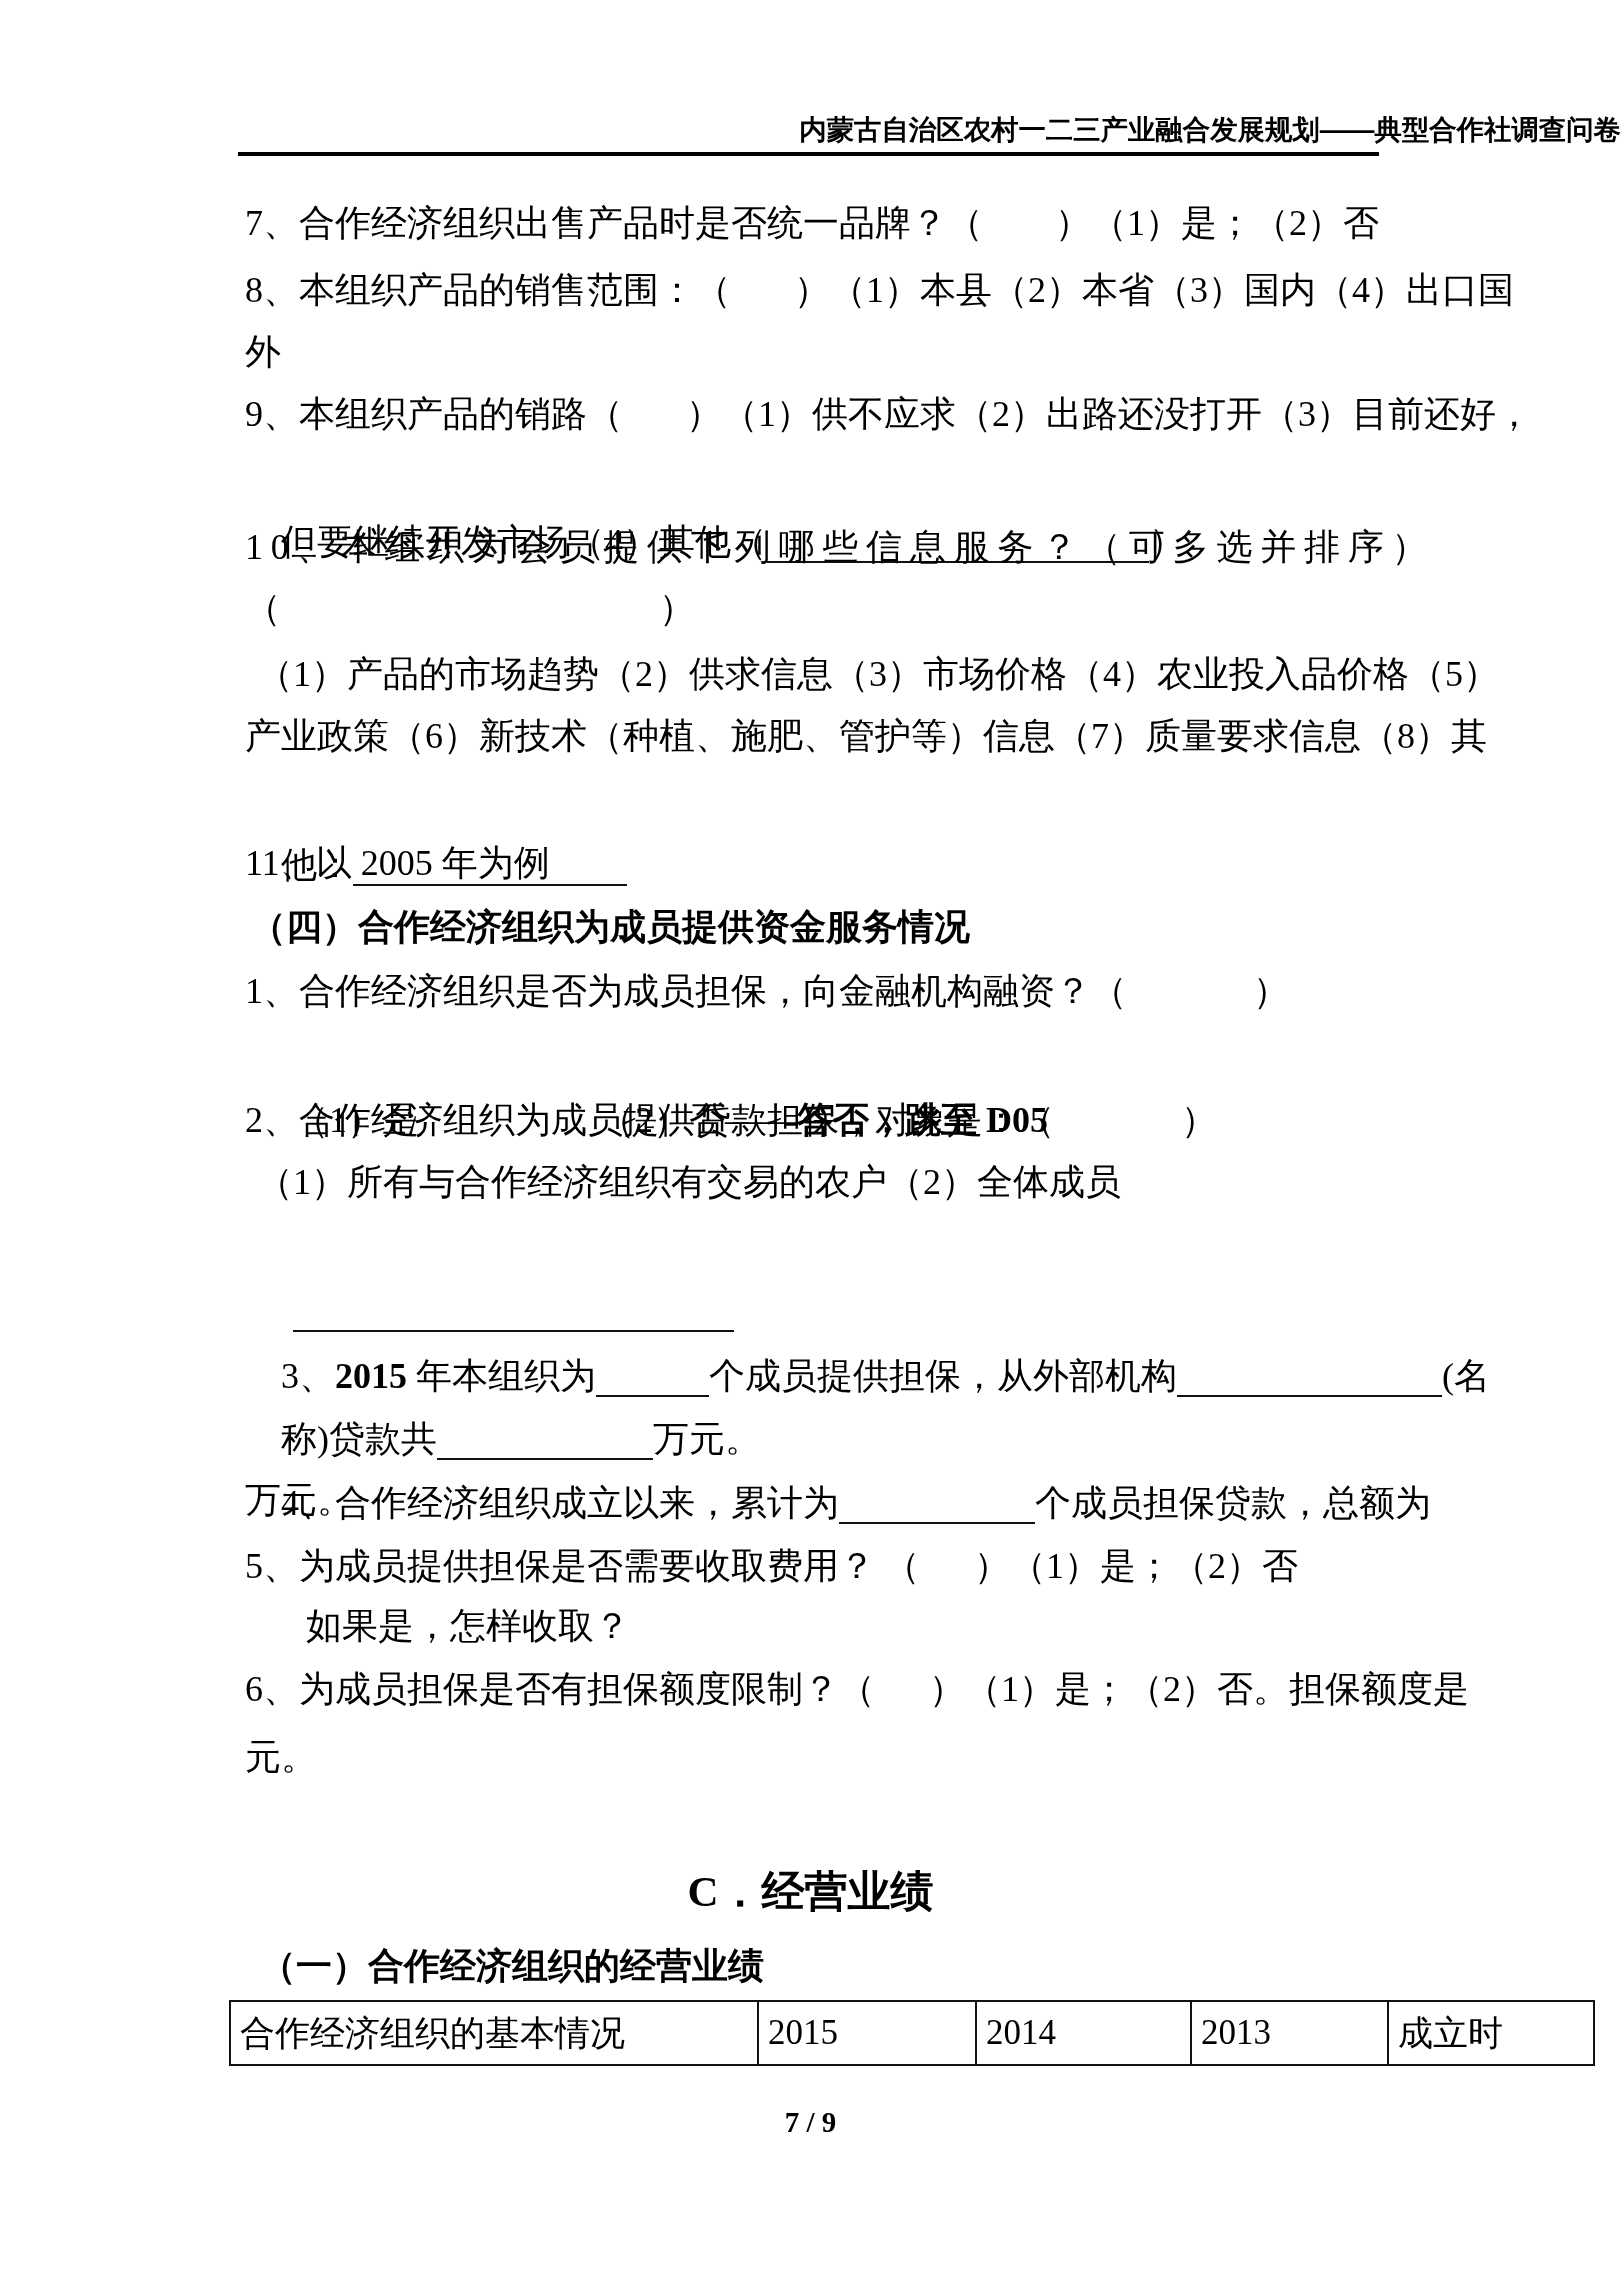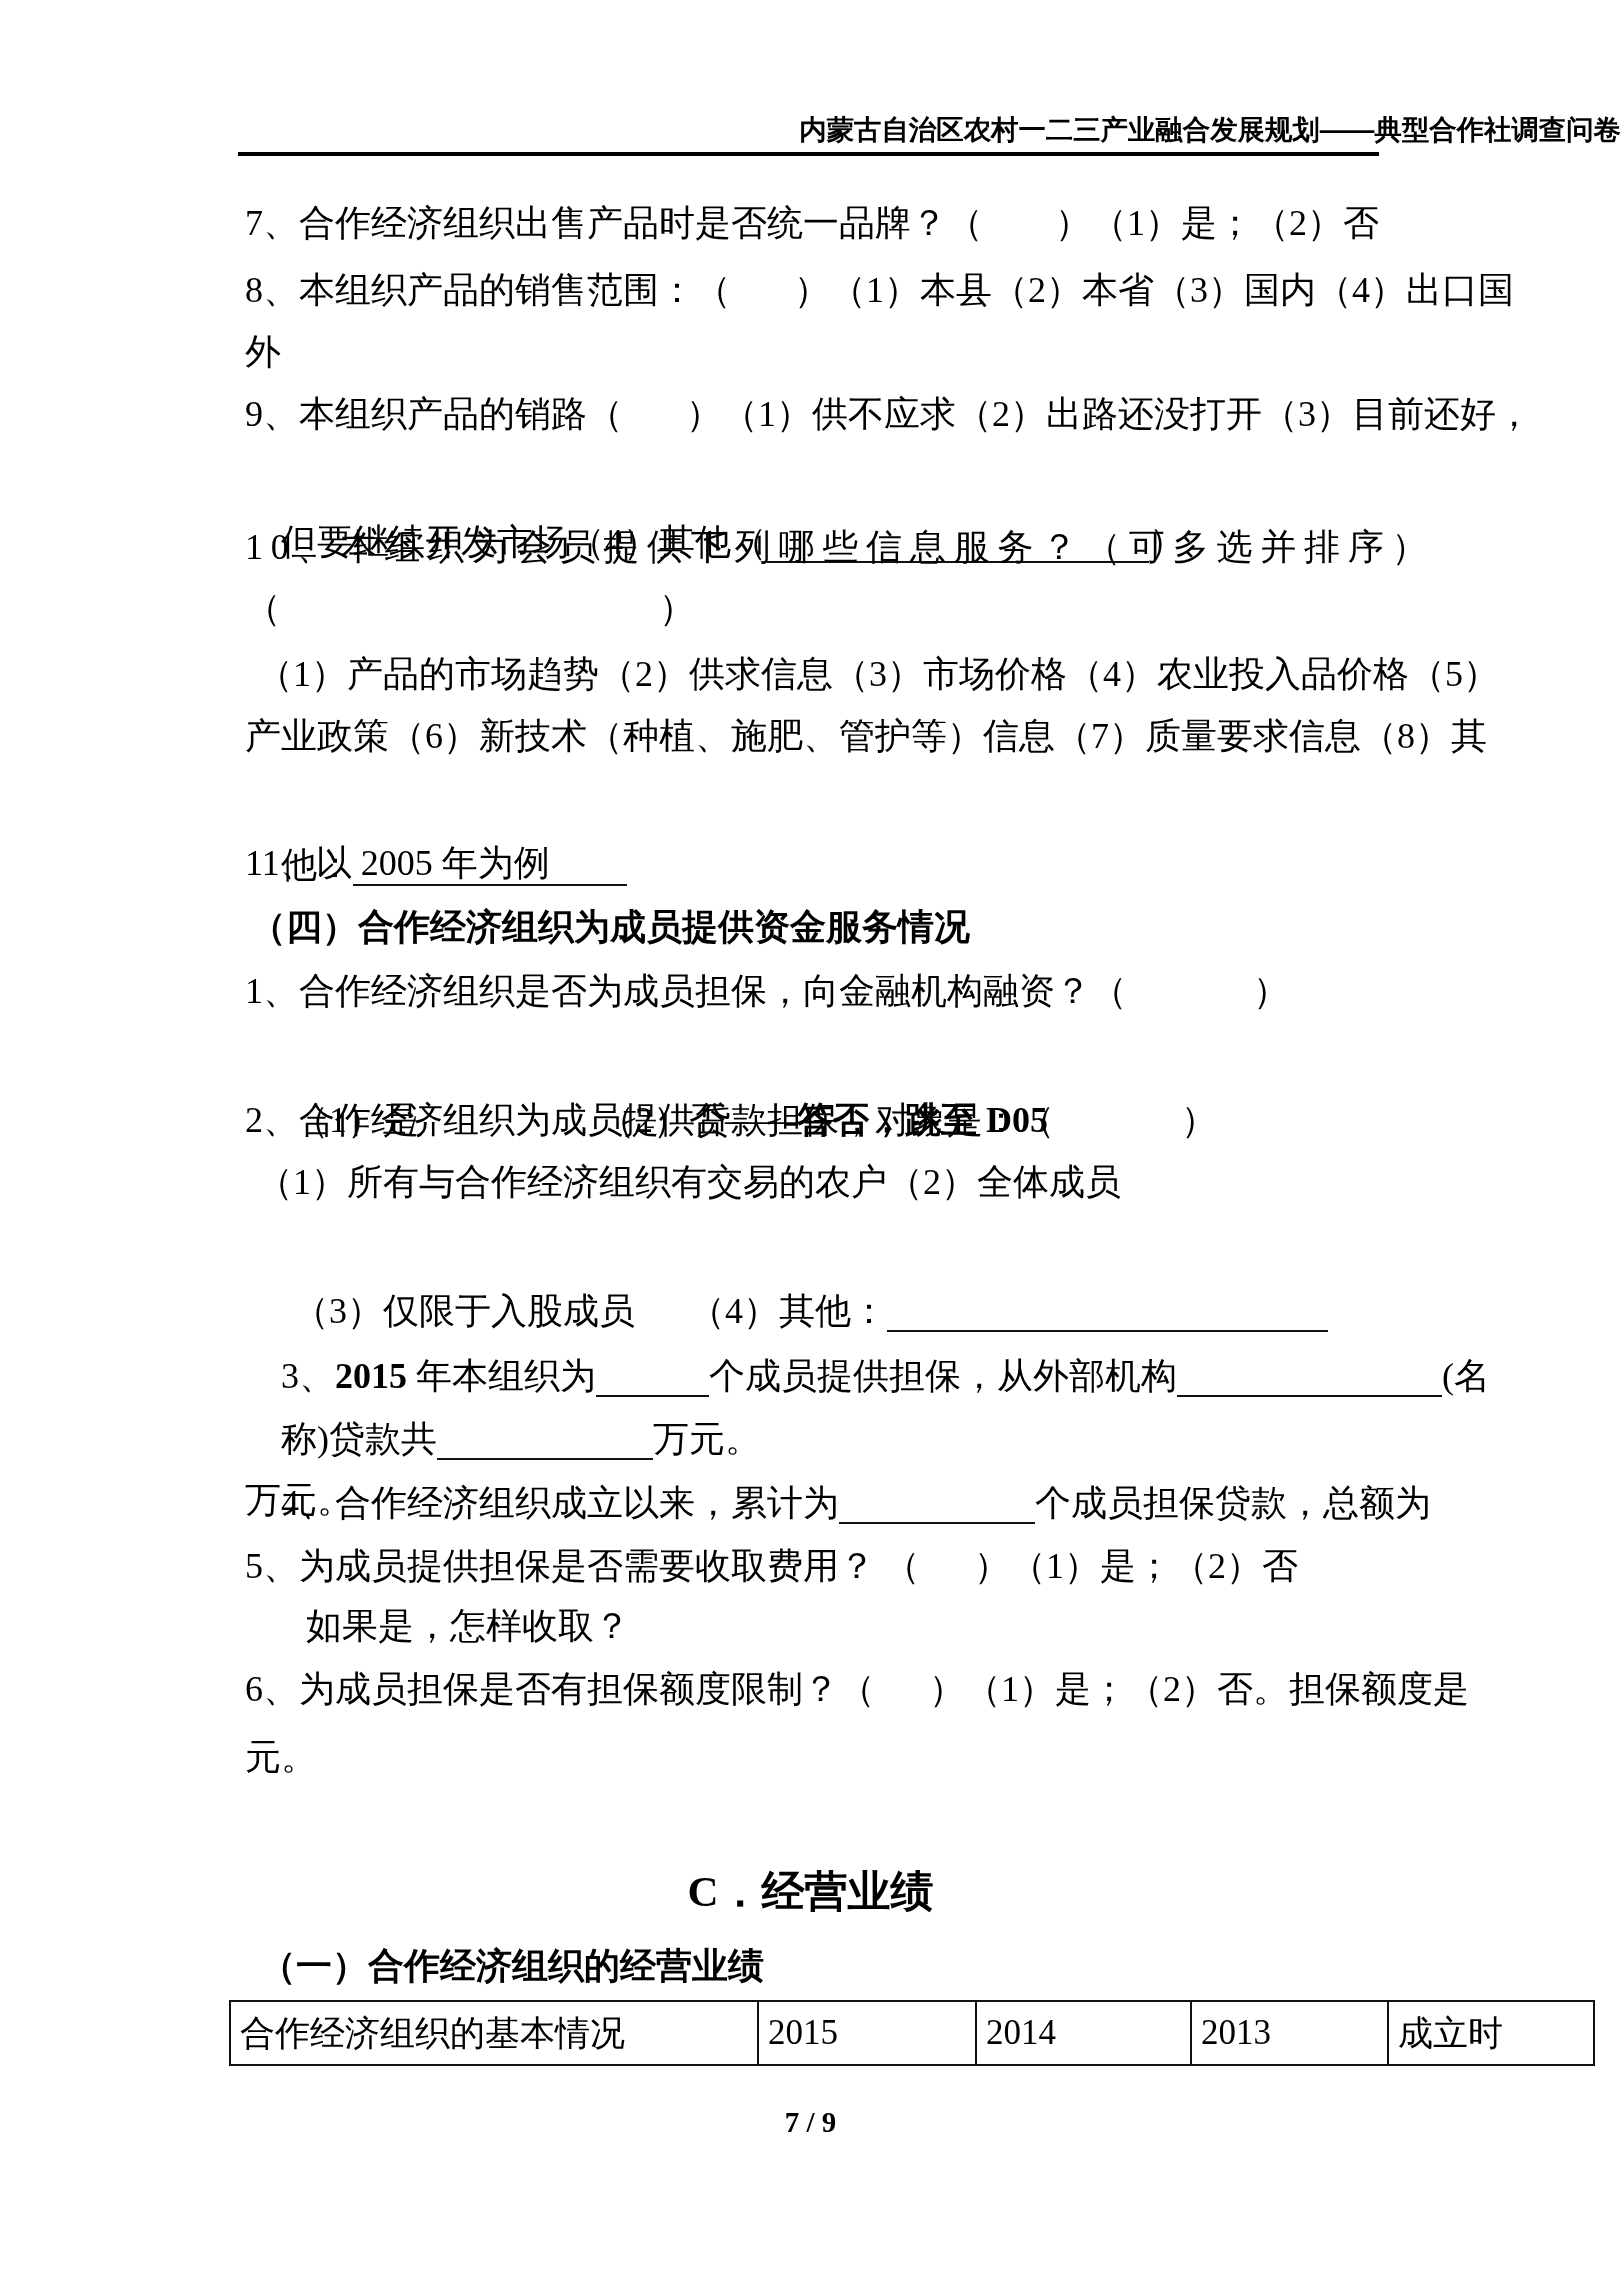--- a/index.html
+++ b/index.html
@@ -131,21 +131,21 @@
   <div class="ln heiti" style="top:895px">（四）合作经济组织为成员提供资金服务情况</div>
 
   <div class="ln" style="top:959px">1、合作经济组织是否为成员担保，向金融机构融资？（              ）</div>
   <div class="ln indent1" style="top:1024px">
     <span>（1）是                    （2）否——</span><span class="bold">答否，跳至 D05</span>
   </div>
 
   <div class="ln" style="top:1088px">2、合作经济组织为成员提供贷款担保，对象是：（              ）</div>
   <div class="ln indent1" style="top:1150px">（1）所有与合作经济组织有交易的农户（2）全体成员</div>
   <div class="ln indent1" style="top:1215px">
-    <span>（3）仅限于入股成员      （4）其他：</span><span class="blank w450"></span>
+    <span class="blank w450"></span>
   </div>
 
   <div class="ln" style="top:1280px">
     <span>3、</span><span class="bold">2015</span><span> 年本组织为</span><span class="blank w115"></span><span>个成员提供担保，从外部机构</span><span class="blank w270"></span><span>(名</span>
   </div>
   <div class="ln" style="top:1343px">
     <span>称)贷款共</span><span class="blank w220"></span><span>万元。</span>
   </div>
 
   <div class="ln" style="top:1407px">

